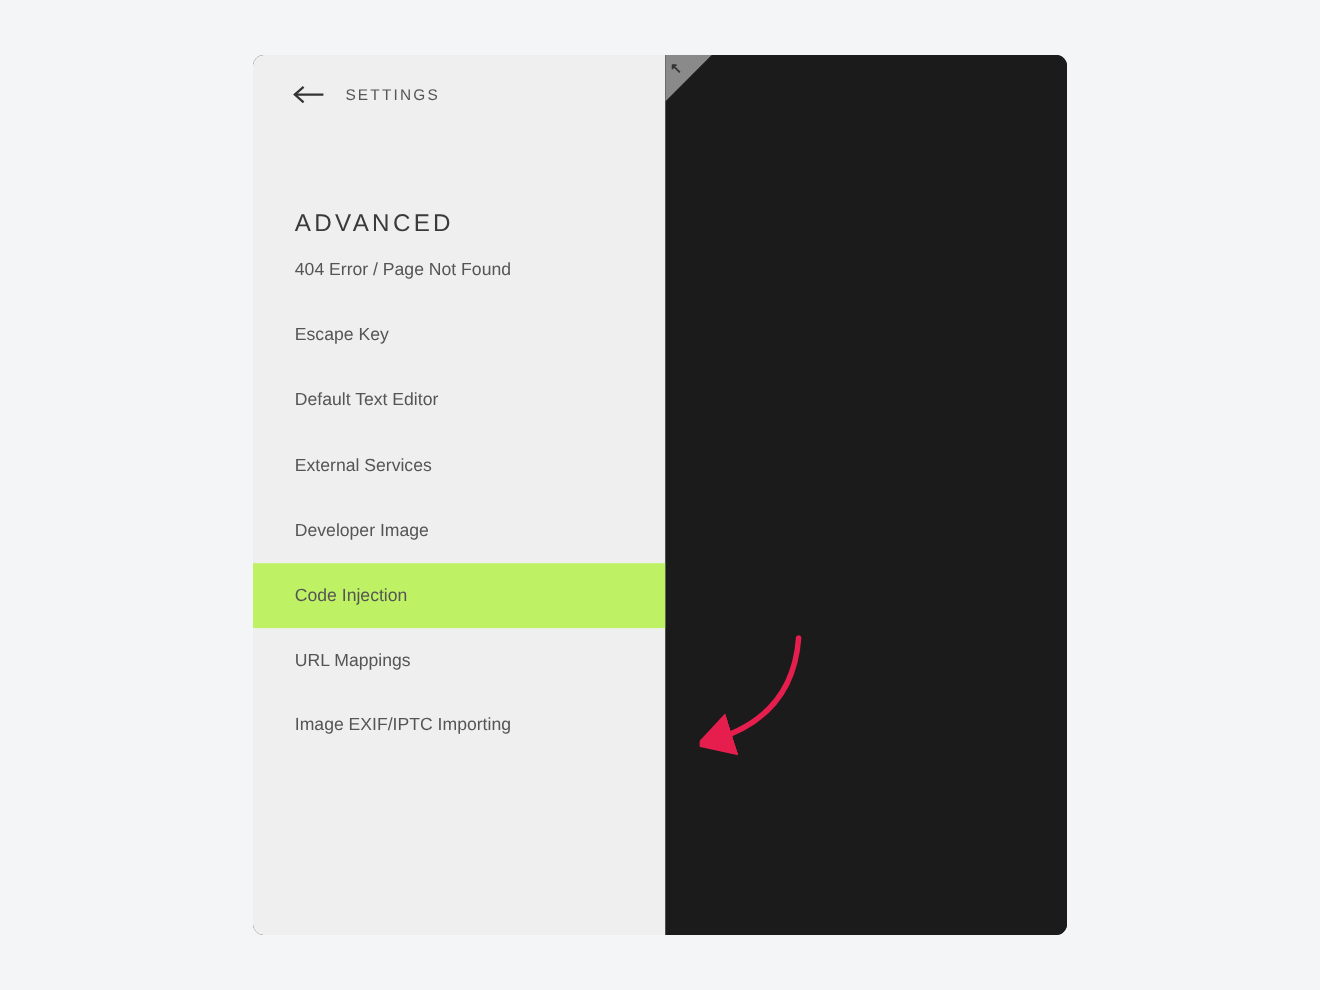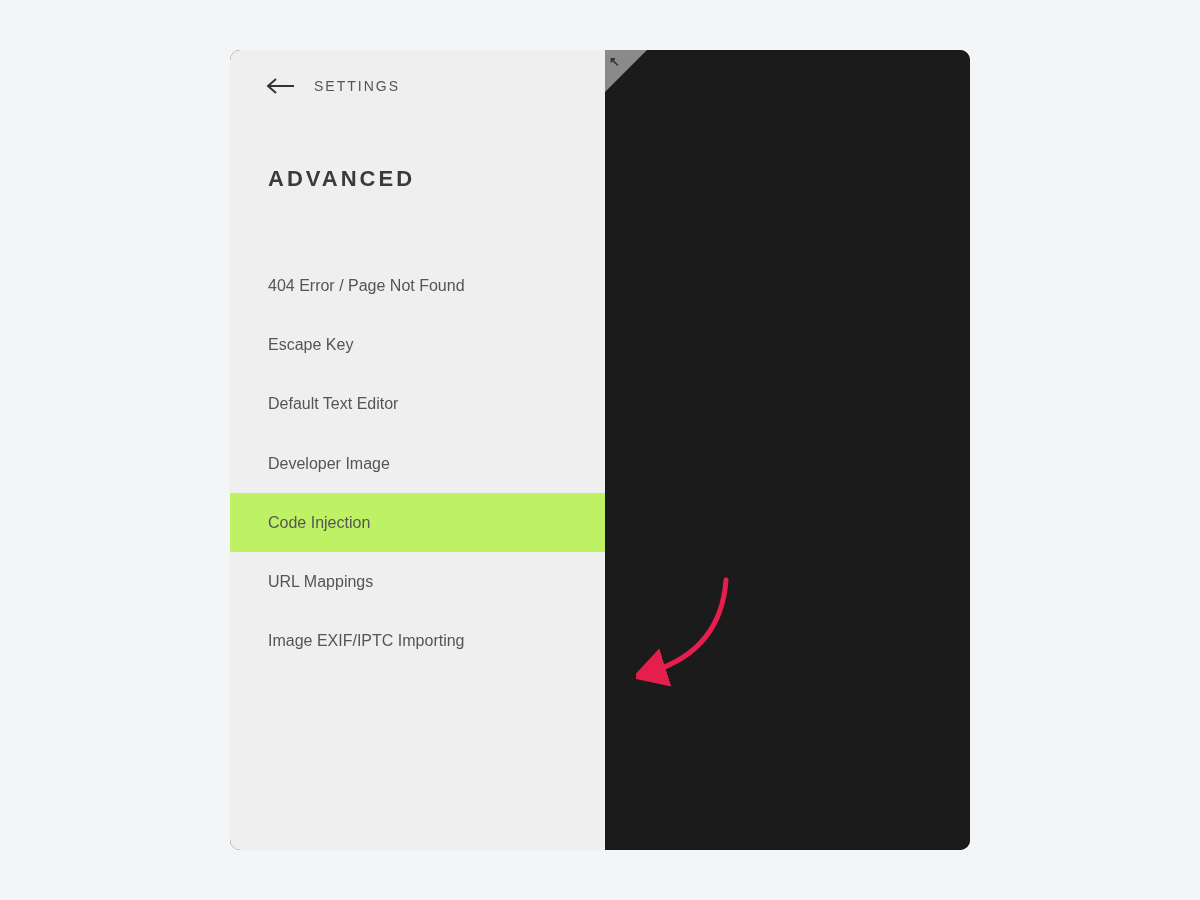--- a/index.html
+++ b/index.html
@@ -28,44 +28,43 @@
       height: 100%;
       background: #efefef;
       position: relative;
       padding: 26px 0 0 0;
     }
     .sidebar-header {
       display: flex;
       align-items: center;
       gap: 18px;
       padding: 0 0 0 36px;
-      margin-bottom: 70px;
+      margin-bottom: 94px;
     }
     .back-arrow {
       width: 30px;
       height: 20px;
       display: inline-flex;
       align-items: center;
       justify-content: center;
       cursor: pointer;
     }
     .back-arrow svg { display: block; }
     .breadcrumb {
       font-size: 14px;
       letter-spacing: 2px;
       color: #555;
       font-weight: 500;
     }
     .section-title {
       font-size: 22px;
       letter-spacing: 3px;
       color: #3a3a3a;
-      font-weight: 700;
+      font-weight: 400;
       padding: 0 0 0 38px;
-      margin-bottom: 64px;
     }
     .menu { list-style: none; }
     .menu-item {
       padding: 20px 12px 20px 38px;
       font-size: 16px;
       color: #555;
       cursor: pointer;
       font-weight: 400;
       line-height: 1.2;
     }
@@ -115,20 +114,21 @@
           <polyline points="10,1 2,8 10,15" fill="none" stroke="#333" stroke-width="2"></polyline>
         </svg>
       </span>
       <span class="breadcrumb">SETTINGS</span>
     </div>
     <div class="section-title">ADVANCED</div>
     <ul class="menu">
       <li class="menu-item">404 Error / Page Not Found</li>
       <li class="menu-item">Escape Key</li>
       <li class="menu-item">Default Text Editor</li>
+      <li class="menu-item">External Services</li>
       <li class="menu-item">Developer Image</li>
       <li class="menu-item highlighted">Code Injection</li>
       <li class="menu-item">URL Mappings</li>
       <li class="menu-item">Image EXIF/IPTC Importing</li>
     </ul>
   </div>
   <div class="preview">
     <div class="expand-corner">
       <span class="expand-corner-icon">↖</span>
     </div>

